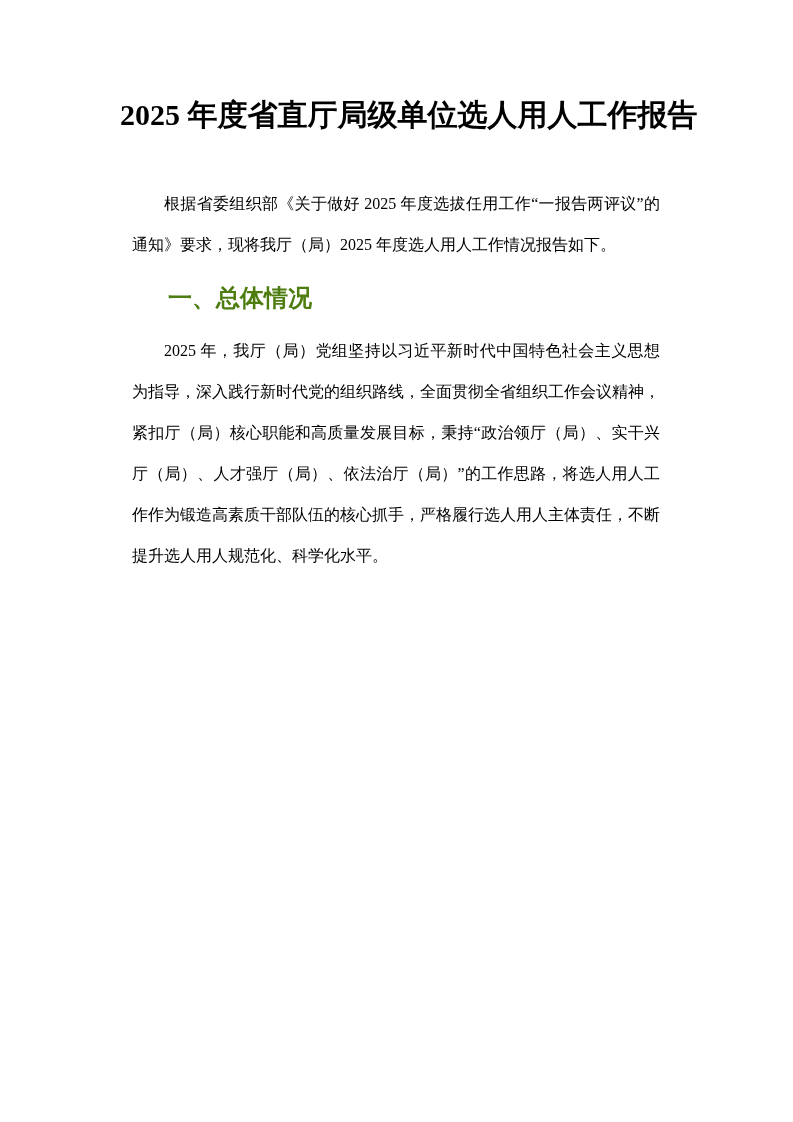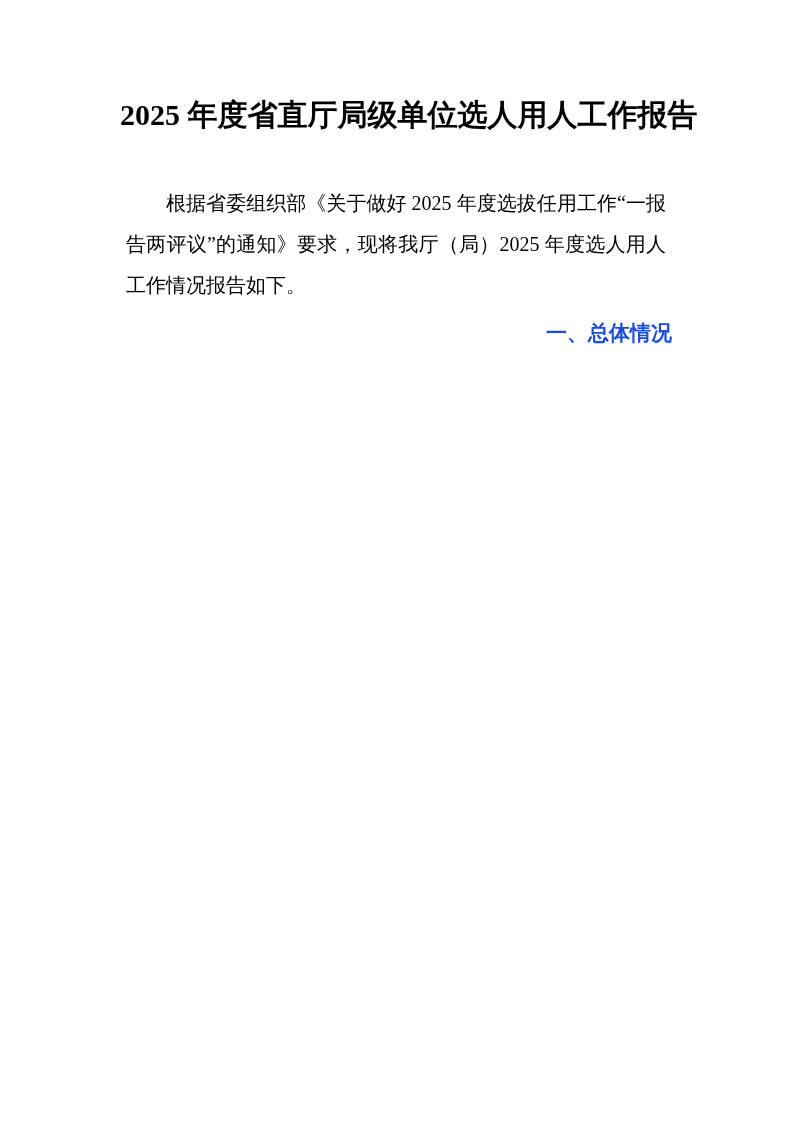--- a/index.html
+++ b/index.html
@@ -22,47 +22,47 @@
     margin: 92px 0 45px 0;
     font-family: "Liberation Serif", "DejaVu Serif", serif;
     font-weight: 700;
     font-size: 30px;
     line-height: 46px;
     text-align: left;
     color: #000000;
     white-space: nowrap;
   }
   .body-para {
-    margin: 6px;
+    margin: 12px;
     font-family: "Liberation Serif", "DejaVu Serif", serif;
-    font-size: 20px;
+    font-size: 16px;
     line-height: 41px;
     text-align: justify;
     text-justify: inter-ideograph;
     text-indent: 2em;
     color: #000000;
   }
   .section-heading {
     margin: 5px 0 0 0;
     font-family: "Liberation Sans", "DejaVu Sans", sans-serif;
     font-weight: 700;
-    font-size: 21px;
+    font-size: 24px;
     line-height: 41px;
     text-indent: 2em;
-    color: #1d4ed8;
-    text-align: right;
+    color: #4d7c0f;
   }
 </style>
 </head>
 <body>
 
 <div class="page">
 
   <h1 class="doc-title">2025 年度省直厅局级单位选人用人工作报告</h1>
 
   <p class="body-para">根据省委组织部《关于做好 2025 年度选拔任用工作“一报告两评议”的通知》要求，现将我厅（局）2025 年度选人用人工作情况报告如下。</p>
 
   <h2 class="section-heading">一、总体情况</h2>
 
+  <p class="body-para">2025 年，我厅（局）党组坚持以习近平新时代中国特色社会主义思想为指导，深入践行新时代党的组织路线，全面贯彻全省组织工作会议精神，紧扣厅（局）核心职能和高质量发展目标，秉持“政治领厅（局）、实干兴厅（局）、人才强厅（局）、依法治厅（局）”的工作思路，将选人用人工作作为锻造高素质干部队伍的核心抓手，严格履行选人用人主体责任，不断提升选人用人规范化、科学化水平。</p>
 
 
 
 </div>
 
 </body></html>

